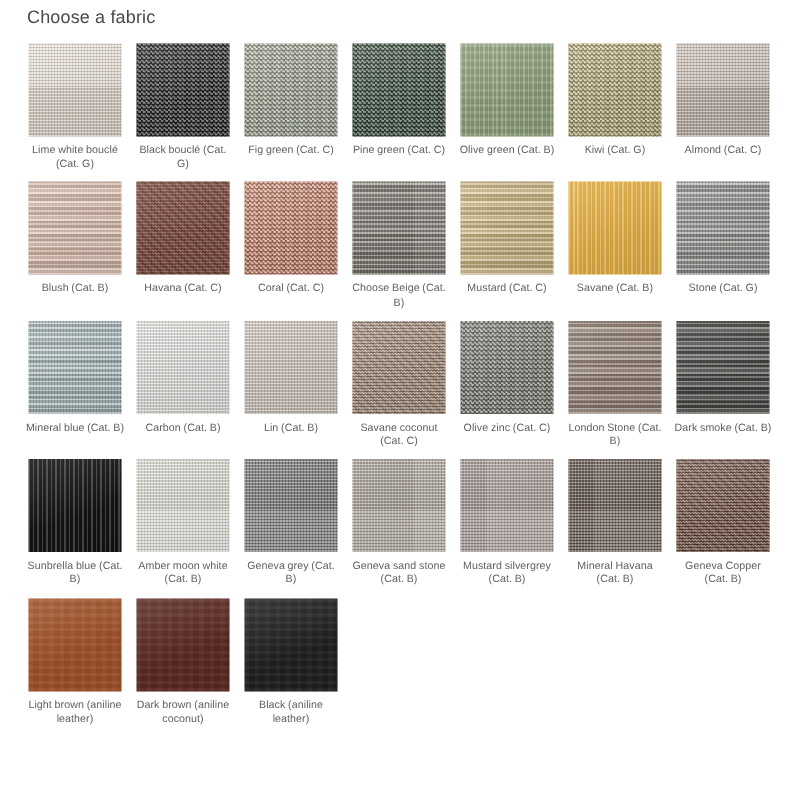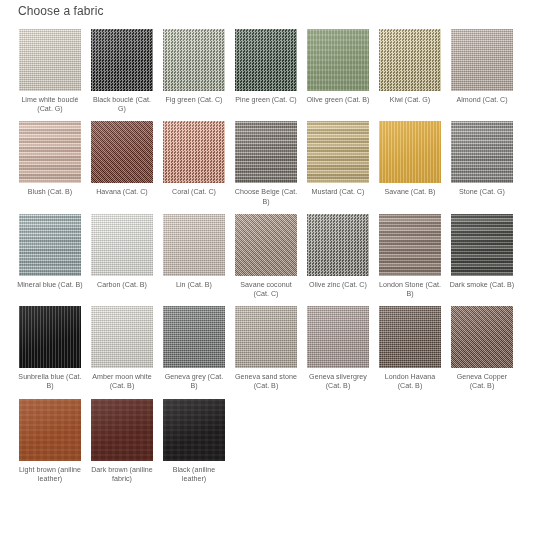--- a/index.html
+++ b/index.html
@@ -253,39 +253,39 @@
         <div class="swatch-cell">
           <div class="swatch-chip tex-linen" style="background-color: rgb(111, 114, 112);"></div>
           <div class="swatch-label">Geneva grey (Cat. B)</div>
         </div>
         <div class="swatch-cell">
           <div class="swatch-chip tex-linen" style="background-color: rgb(181, 173, 162);"></div>
           <div class="swatch-label">Geneva sand stone (Cat. B)</div>
         </div>
         <div class="swatch-cell">
           <div class="swatch-chip tex-linen" style="background-color: rgb(171, 157, 153);"></div>
-          <div class="swatch-label">Geneva silvergrey (Cat. B)</div>
+          <div class="swatch-label">Mustard silvergrey (Cat. B)</div>
         </div>
         <div class="swatch-cell">
           <div class="swatch-chip tex-linen" style="background-color: rgb(99, 84, 74);"></div>
-          <div class="swatch-label">London Havana (Cat. B)</div>
+          <div class="swatch-label">Mineral Havana (Cat. B)</div>
         </div>
         <div class="swatch-cell">
           <div class="swatch-chip tex-speckle" style="background-color: rgb(125, 85, 67);"></div>
           <div class="swatch-label">Geneva Copper (Cat. B)</div>
         </div>
       </div>
       <div class="fabric-row">
         <div class="swatch-cell">
           <div class="swatch-chip tex-leather" style="background-color: rgb(165, 83, 42);"></div>
           <div class="swatch-label">Light brown (aniline leather)</div>
         </div>
         <div class="swatch-cell">
           <div class="swatch-chip tex-leather" style="background-color: rgb(94, 42, 34);"></div>
-          <div class="swatch-label">Dark brown (aniline fabric)</div>
+          <div class="swatch-label">Dark brown (aniline coconut)</div>
         </div>
         <div class="swatch-cell">
           <div class="swatch-chip tex-leather" style="background-color: rgb(33, 31, 31);"></div>
           <div class="swatch-label">Black (aniline leather)</div>
         </div>
       </div>
     </div>
 
 </div>
 

